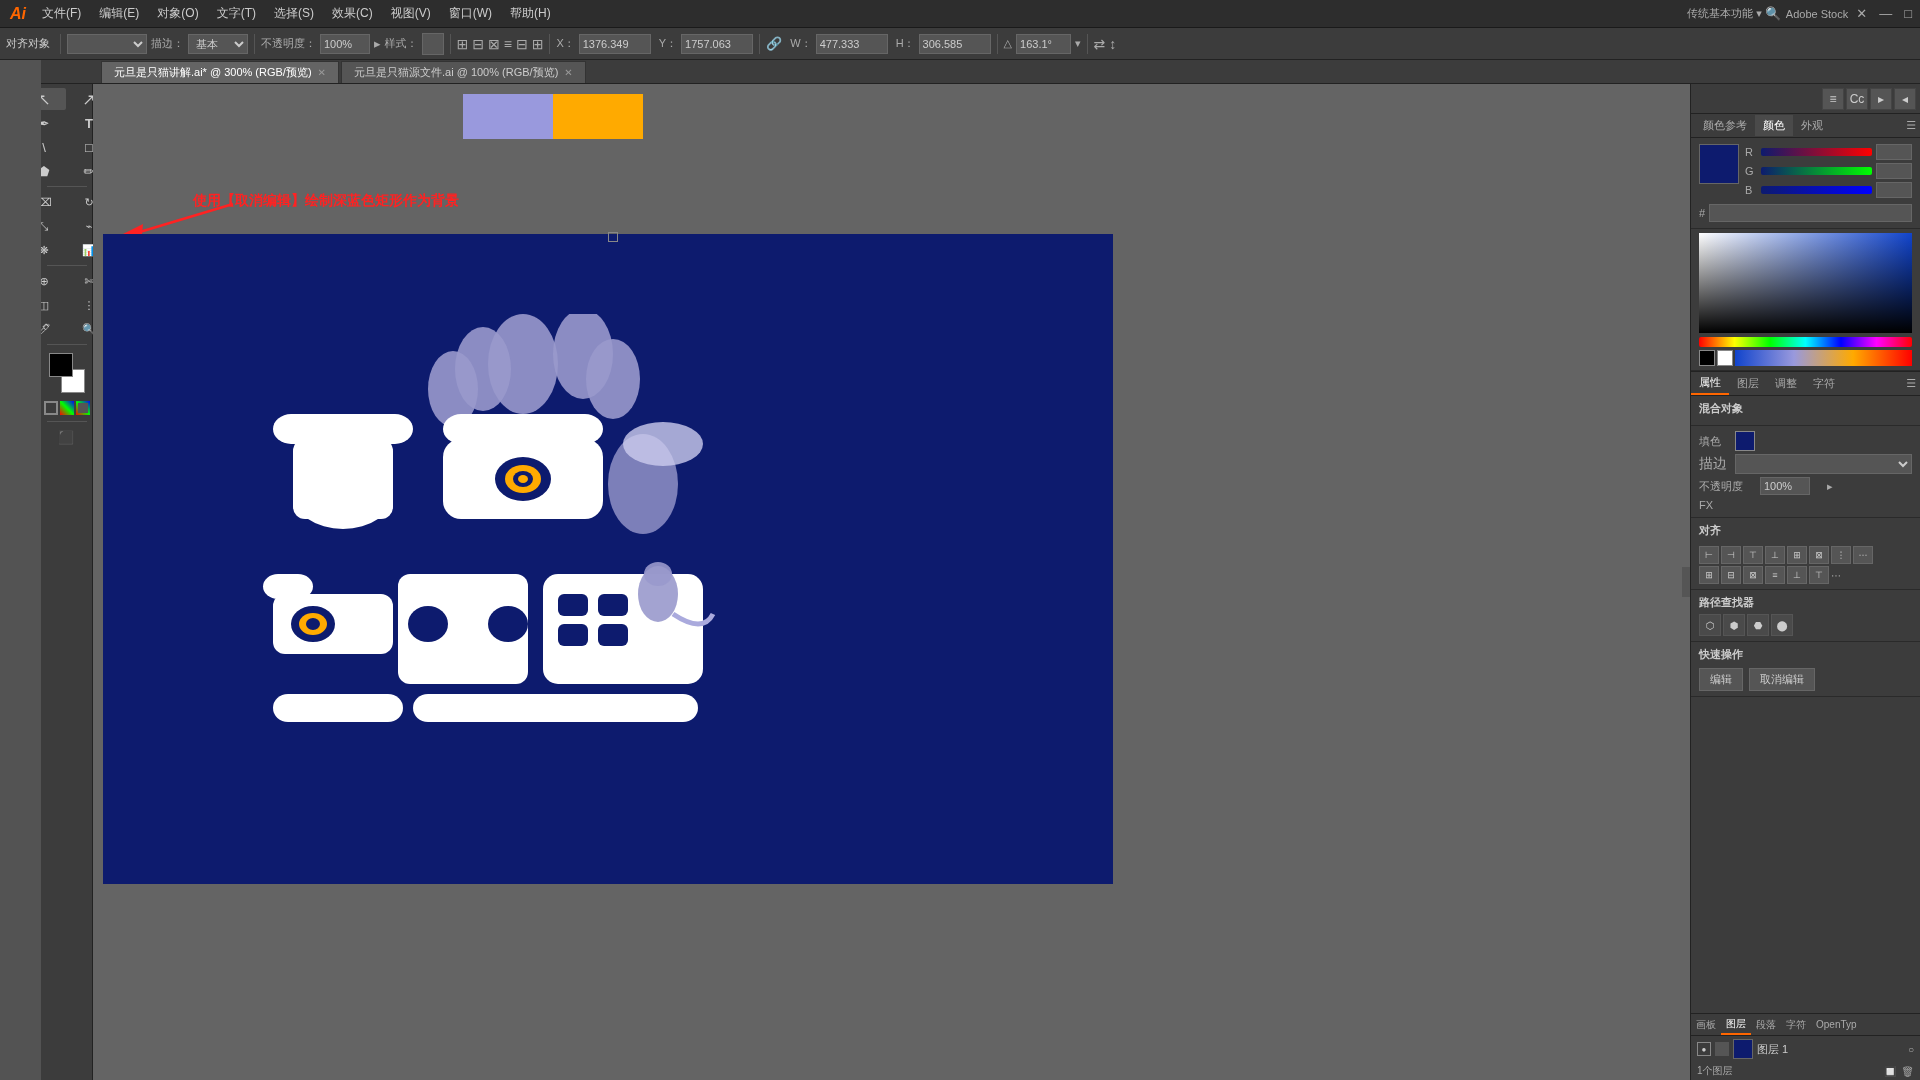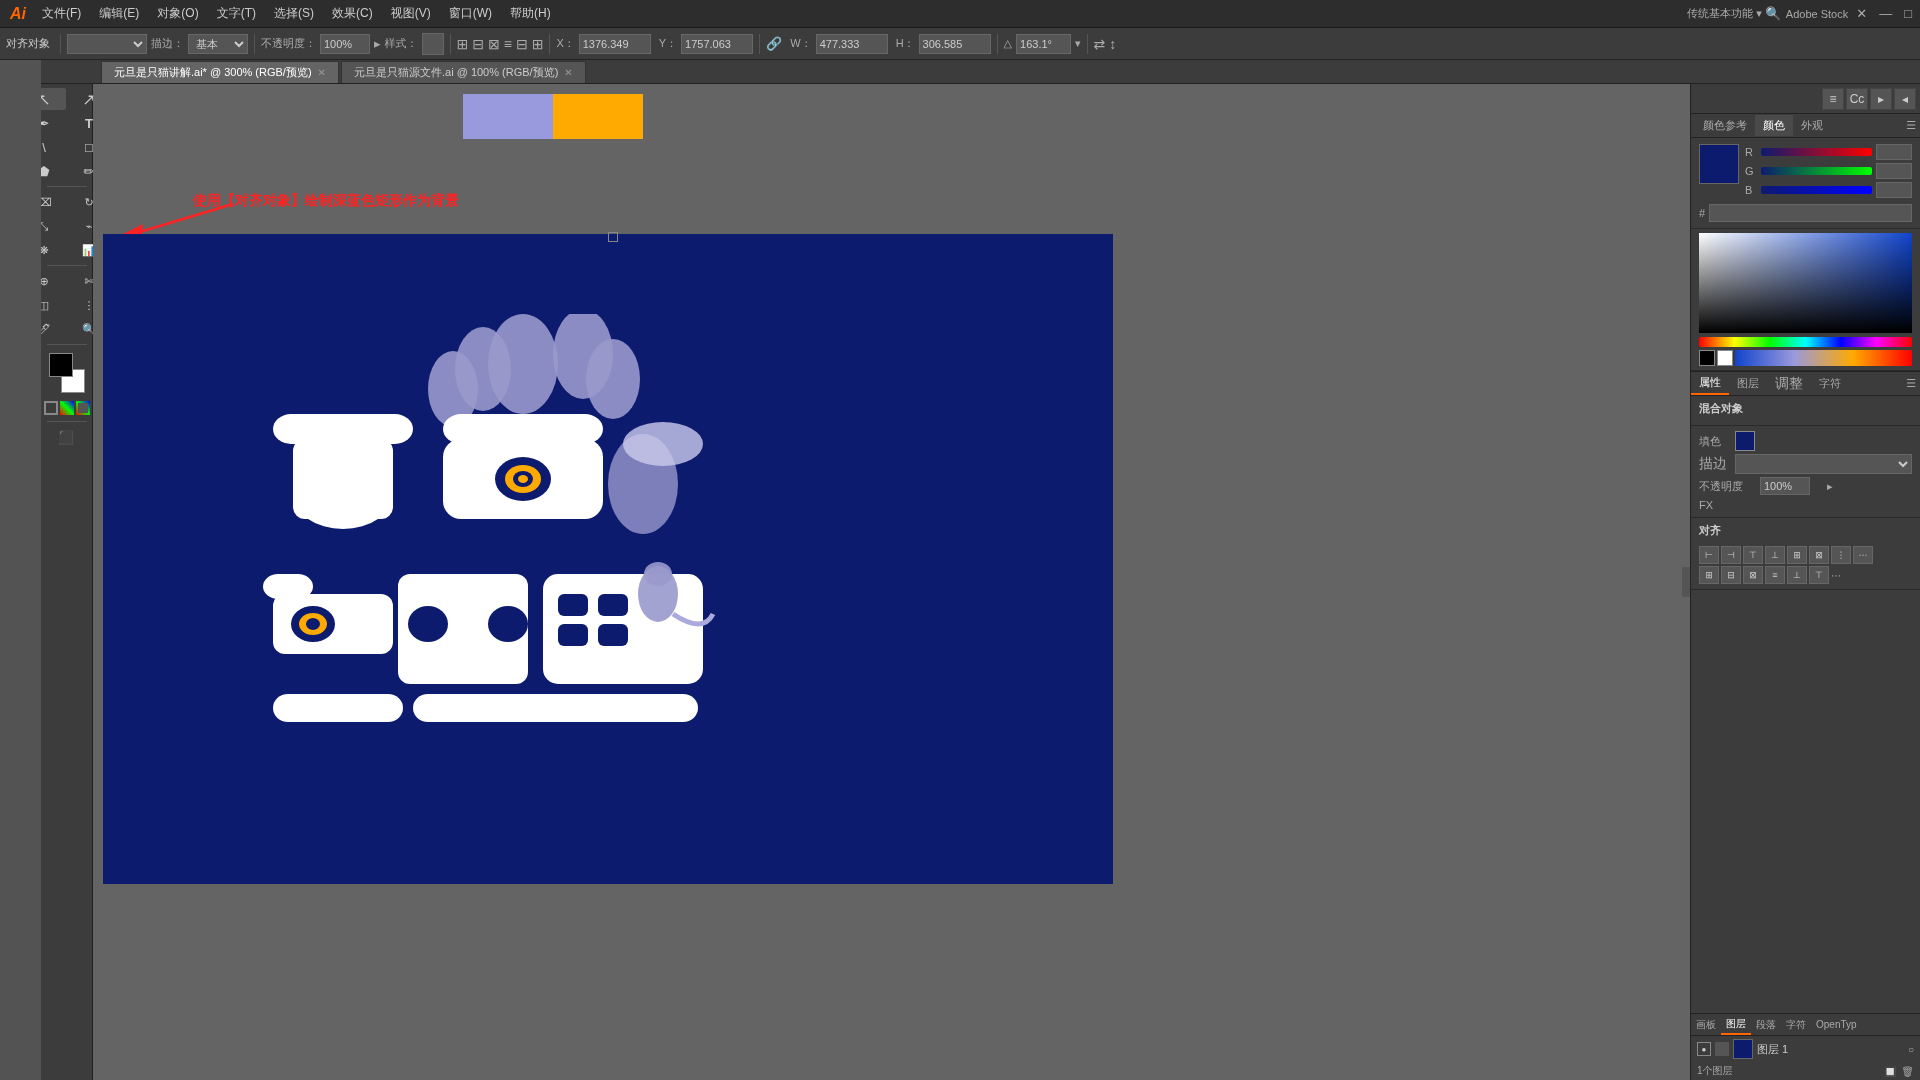--- a/index.html
+++ b/index.html
@@ -272,21 +272,21 @@
     <div id="canvas-wrapper" style="position:relative;flex:1;background:#646464;overflow:hidden;">
 
       <div style="position:absolute;top:10px;left:370px;width:90px;height:45px;background:#9999dd;"></div>
       <div style="position:absolute;top:10px;left:460px;width:90px;height:45px;background:#ffaa00;"></div>
 
       <svg style="position:absolute;top:110px;left:30px;width:120px;height:80px;overflow:visible;">
         <line x1="110" y1="10" x2="10" y2="40" stroke="#ff2222" stroke-width="2.5"></line>
         <polygon points="0,40 20,30 18,50" fill="#ff2222"></polygon>
       </svg>
 
-      <div style="position:absolute;top:108px;left:100px;color:#ff2222;font-size:14px;font-weight:bold;white-space:nowrap;">使用【对齐对象】绘制深蓝色矩形作为背景</div>
+      <div style="position:absolute;top:108px;left:100px;color:#ff2222;font-size:14px;font-weight:bold;white-space:nowrap;">使用【取消编辑】绘制深蓝色矩形作为背景</div>
 
       <svg style="position:absolute;top:160px;left:290px;width:50px;height:100px;">
         <line x1="25" y1="0" x2="25" y2="80" stroke="#ff2222" stroke-width="2.5"></line>
         <polygon points="10,70 25,95 40,70" fill="#ff2222"></polygon>
       </svg>
 
       <div style="position:absolute;top:150px;left:10px;width:1010px;height:650px;background:#0d1b6e;">
 
         <div style="position:absolute;top:50px;left:50px;width:700px;height:560px;display:flex;align-items:center;justify-content:center;">
 
@@ -406,21 +406,21 @@
           <div style="width:16px;height:16px;background:#fff;border:1px solid #888;cursor:pointer;"></div>
           <div style="flex:1;height:16px;background:linear-gradient(to right,#1144cc,#9999dd,#ffaa00,#ff0000);cursor:pointer;"></div>
         </div>
       </div>
 
       <div style="border-top:1px solid #222;display:flex;flex-direction:column;flex:1;overflow:hidden;">
 
         <div style="display:flex;align-items:center;background:#3c3c3c;border-bottom:1px solid #222;height:24px;">
           <span style="font-size:11px;padding:3px 8px;color:#fff;border-bottom:2px solid #ff6600;cursor:pointer;">属性</span>
           <span style="font-size:11px;padding:3px 8px;color:#aaa;cursor:pointer;">图层</span>
-          <span style="font-size:14px;padding:3px 8px;color:#aaa;cursor:pointer;">调整</span>
+          <span style="font-size:11px;padding:3px 8px;color:#aaa;cursor:pointer;">调整</span>
           <span style="font-size:11px;padding:3px 8px;color:#aaa;cursor:pointer;">字符</span>
           <div style="flex:1;"></div>
           <span style="font-size:11px;color:#aaa;cursor:pointer;padding:0 4px;">☰</span>
         </div>
 
         <div style="overflow-y:auto;flex:1;">
 
           <div style="padding:5px 8px;border-bottom:1px solid #2a2a2a;">
             <div style="font-size:11px;color:#ccc;font-weight:bold;margin-bottom:4px;">混合对象</div>
           </div>
@@ -463,21 +463,37 @@
               <div class="align-btn">⊞</div>
               <div class="align-btn">⊟</div>
               <div class="align-btn">⊠</div>
               <div class="align-btn">≡</div>
               <div class="align-btn">⊥</div>
               <div class="align-btn">⊤</div>
               <span style="font-size:10px;color:#aaa;align-self:center;">⋯</span>
             </div>
           </div>
 
-
+          <div style="padding:5px 8px;border-bottom:1px solid #2a2a2a;">
+            <div style="font-size:11px;color:#ccc;font-weight:bold;margin-bottom:4px;">路径查找器</div>
+            <div style="display:flex;gap:2px;">
+              <div class="p-icon">⬡</div>
+              <div class="p-icon">⬢</div>
+              <div class="p-icon">⬣</div>
+              <div class="p-icon">⬤</div>
+            </div>
+          </div>
+
+          <div style="padding:5px 8px;border-bottom:1px solid #2a2a2a;">
+            <div style="font-size:11px;color:#ccc;font-weight:bold;margin-bottom:6px;">快速操作</div>
+            <div style="display:flex;gap:6px;">
+              <button class="btn-normal">编辑</button>
+              <button class="btn-normal">取消编辑</button>
+            </div>
+          </div>
 
         </div>
 
         <div style="border-top:1px solid #222;background:#3c3c3c;">
           <div style="display:flex;align-items:center;height:22px;border-bottom:1px solid #222;">
             <span style="font-size:10px;padding:2px 5px;color:#aaa;cursor:pointer;">画板</span>
             <span style="font-size:10px;padding:2px 5px;color:#fff;border-bottom:2px solid #ff6600;cursor:pointer;">图层</span>
             <span style="font-size:10px;padding:2px 5px;color:#aaa;cursor:pointer;">段落</span>
             <span style="font-size:10px;padding:2px 5px;color:#aaa;cursor:pointer;">字符</span>
             <span style="font-size:10px;padding:2px 5px;color:#aaa;cursor:pointer;">OpenTyp</span>

